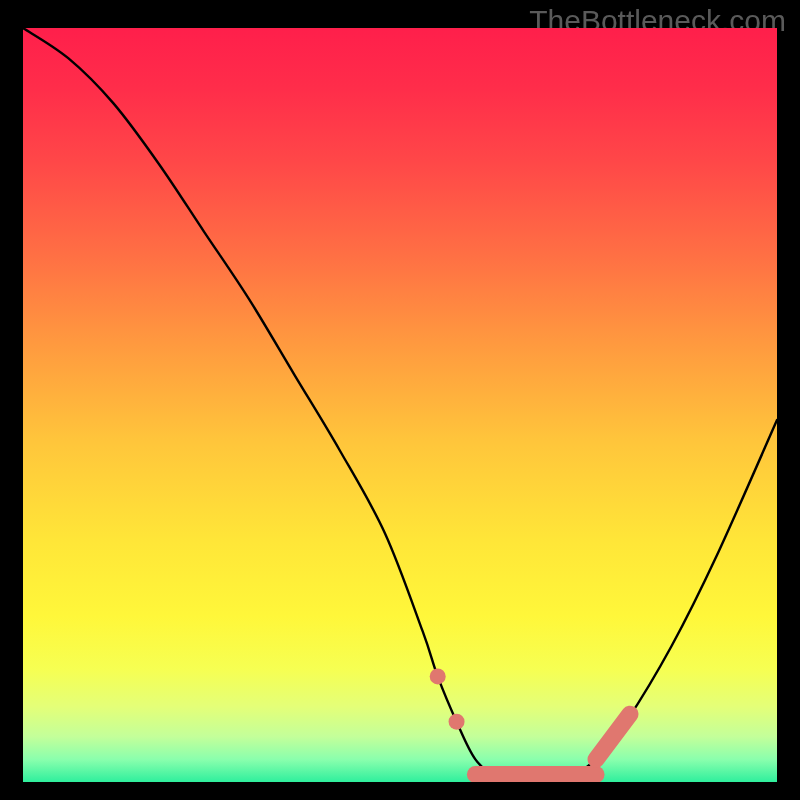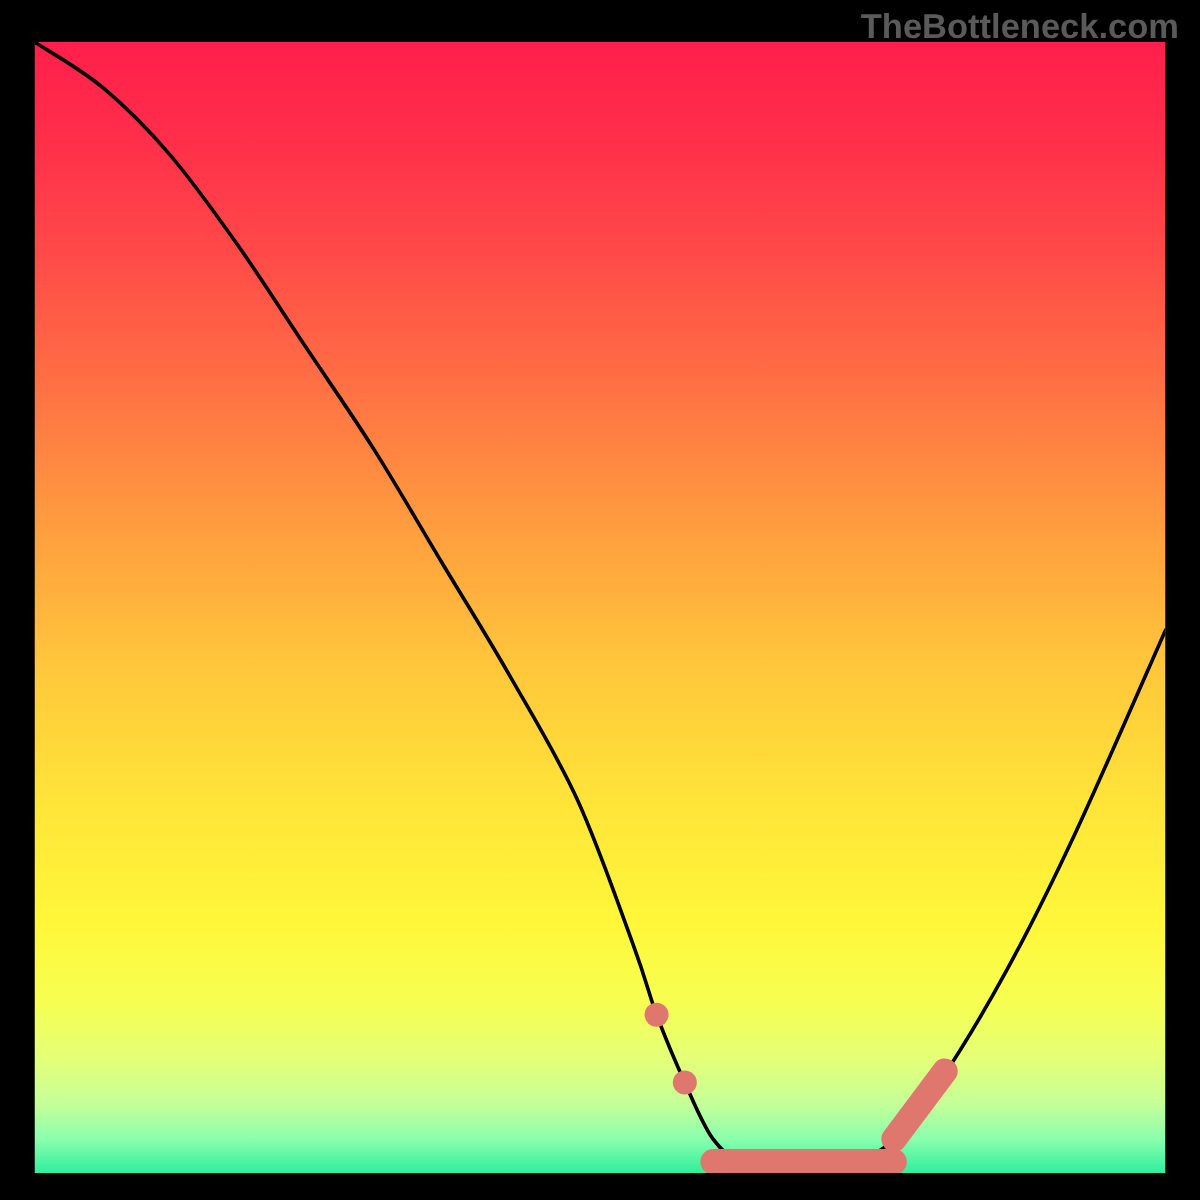--- a/index.html
+++ b/index.html
@@ -15,22 +15,22 @@
     position: relative;
     width: 800px;
     height: 800px;
     background: #000;
   }
   .watermark {
     position: absolute;
     top: 4px;
     right: 14px;
     color: #5a5a5a;
-    font-size: 23px;
-    font-weight: 700;
+    font-size: 30px;
+    font-weight: 400;
     letter-spacing: 0px;
   }
   .plot-box {
     position: absolute;
     left: 23px;
     top: 28px;
     width: 754px;
     height: 754px;
     overflow: hidden;
   }

